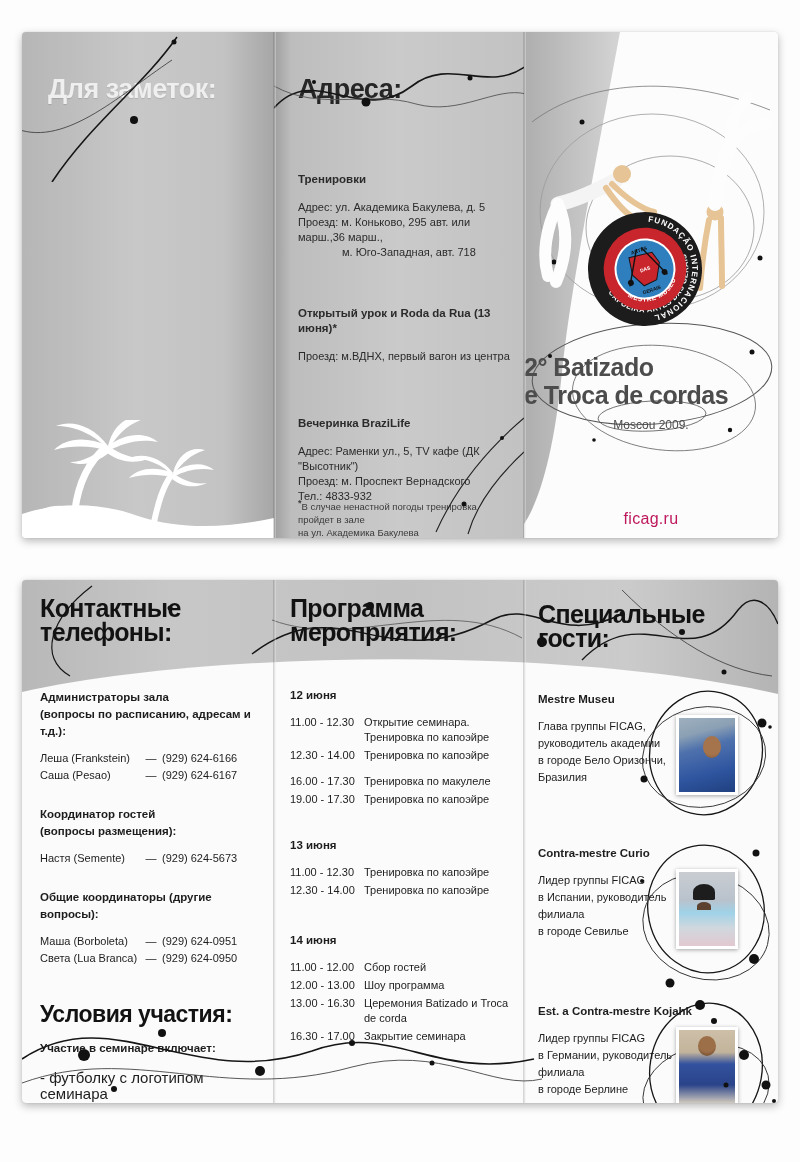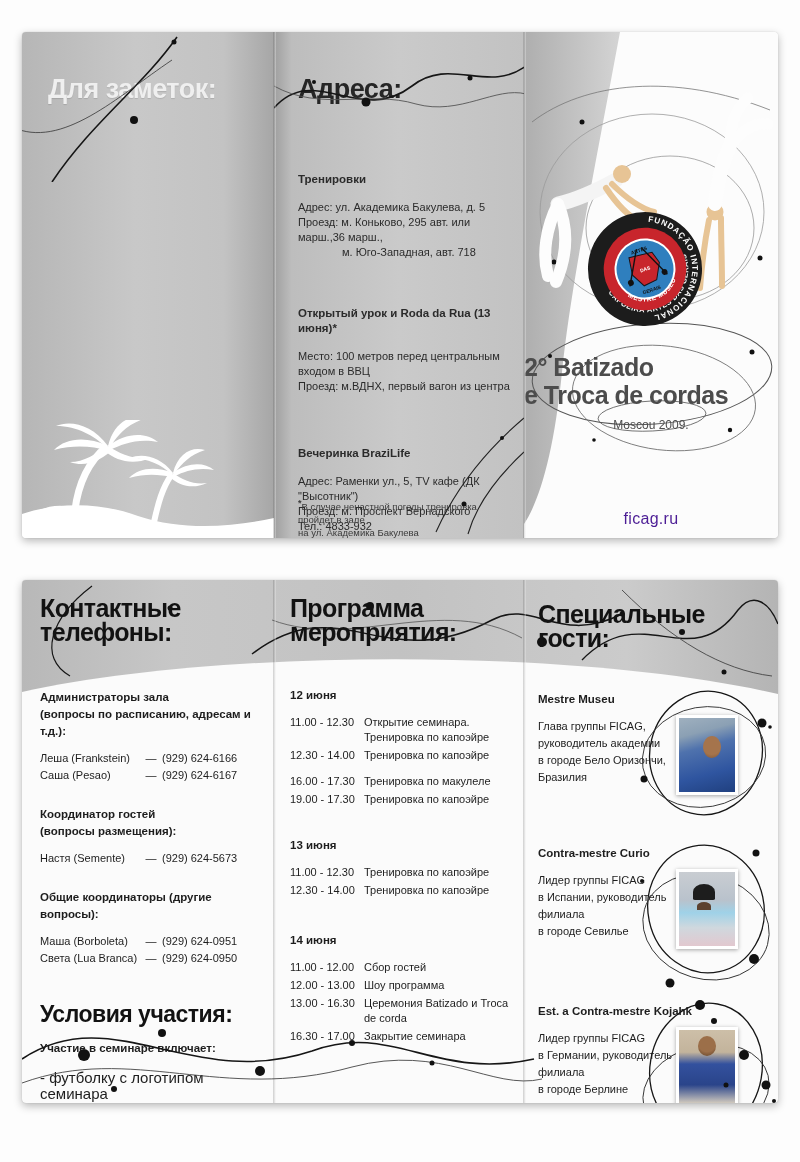--- a/index.html
+++ b/index.html
@@ -33,21 +33,21 @@
 
   
   .cover-wedge{position:absolute;left:0;top:0;z-index:1;}
   .cover-illu{position:absolute;left:0;top:30px;z-index:2;}
   .badge{position:absolute;left:62px;top:178px;width:118px;height:118px;z-index:4;transform:rotate(-18deg);}
   .cover-title{position:absolute;left:0;top:322px;width:100%;text-align:left;z-index:5;
                font-size:25px;font-weight:bold;color:#4c4c4c;letter-spacing:-.5px;line-height:1.1;}
   .cover-sub{position:absolute;left:0;top:386px;width:100%;text-align:center;z-index:5;
              font-size:12px;color:#4c4c4c;}
   .cover-site{position:absolute;left:0;top:478px;width:100%;text-align:center;z-index:5;
-              font-size:16px;color:#4c1d95;letter-spacing:.3px;}
+              font-size:16px;color:#be185d;letter-spacing:.3px;}
   .cover-orbits{position:absolute;left:0;top:280px;z-index:3;}
   .decor{position:absolute;z-index:6;pointer-events:none;}
 
   
   .band{position:absolute;left:0;top:0;width:756px;height:118px;
         background:linear-gradient(90deg,#b8b8b8 0%,#c7c7c7 20%,#c2c2c2 50%,#cbcbcb 80%,#b4b4b4 100%);z-index:1;}
   .band-arc{position:absolute;left:0;top:60px;z-index:2;}
   .p2cols{position:relative;z-index:5;display:flex;height:100%;}
   .p2col{position:relative;height:100%;box-sizing:border-box;}
   .p2c1{width:252px;padding:16px 14px 0 18px;}
@@ -143,21 +143,20 @@
       <div class="big-h h-dark">Адреса:</div>
       <div class="addr-body">
         <div class="addr-sec">
           <div class="sec-t">Тренировки</div>
           <div class="addr-line">Адрес: ул. Академика Бакулева, д. 5</div>
           <div class="addr-line">Проезд: м. Коньково, 295 авт. или марш.,36 марш.,</div>
           <div class="addr-line indent">м. Юго-Западная, авт. 718</div>
         </div>
         <div class="addr-sec addr-sec2" style="margin-top:46px;">
           <div class="sec-t">Открытый урок и Roda da Rua (13 июня)*</div>
-          <div class="addr-line">Место: 100 метров перед центральным входом в ВВЦ</div>
           <div class="addr-line">Проезд: м.ВДНХ, первый вагон из центра</div>
         </div>
         <div class="addr-sec" style="margin-top:52px;">
           <div class="sec-t">Вечеринка BraziLife</div>
           <div class="addr-line">Адрес: Раменки ул., 5, TV кафе (ДК "Высотник")</div>
           <div class="addr-line">Проезд: м. Проспект Вернадского</div>
           <div class="addr-line">Тел.: 4833-932</div>
         </div>
       </div>
       <div class="footnote">

